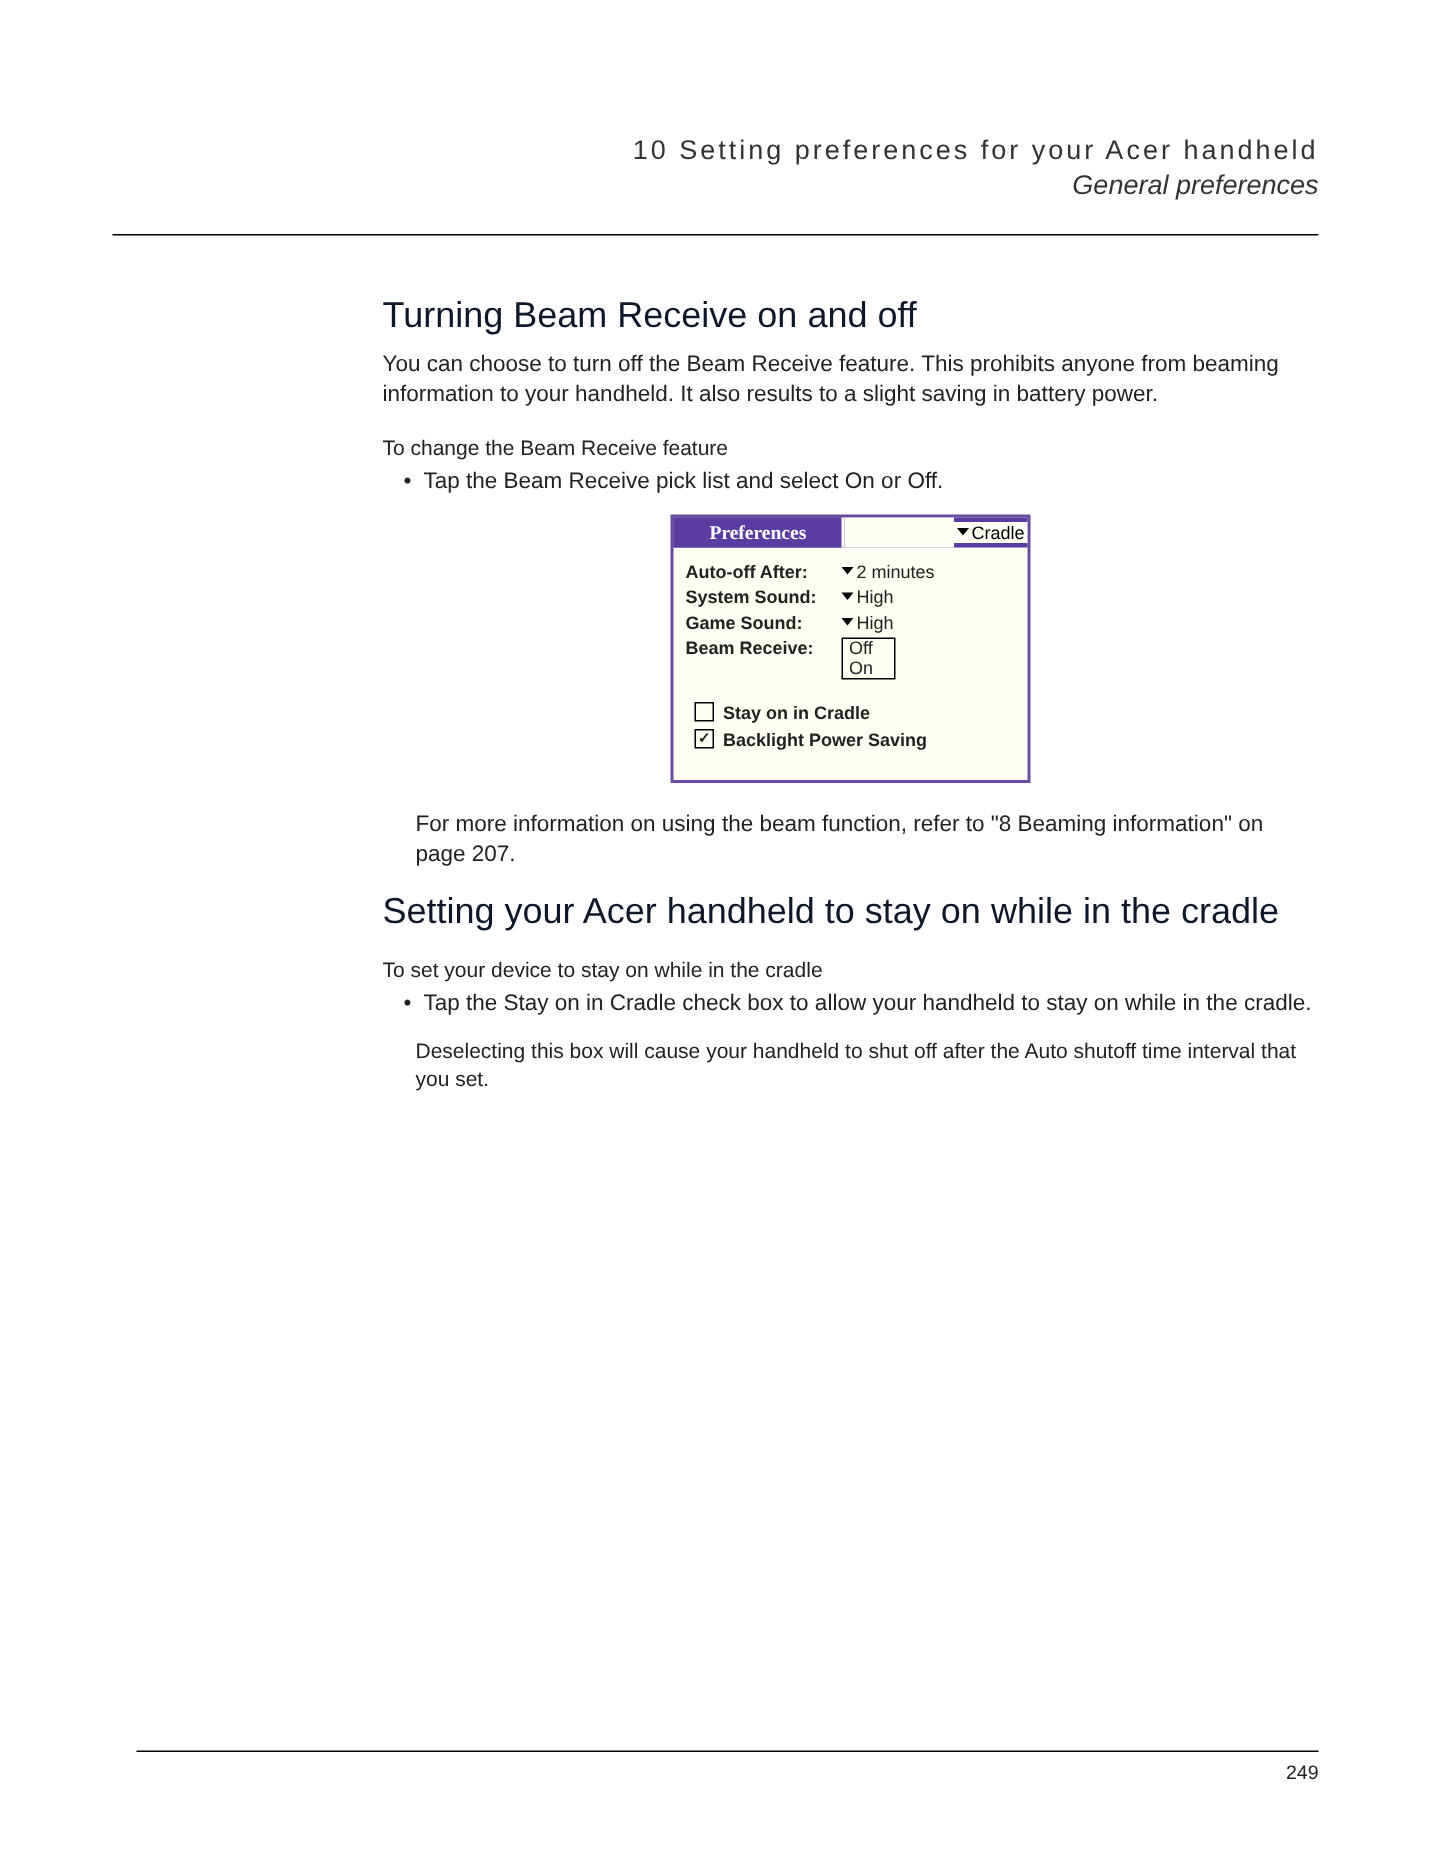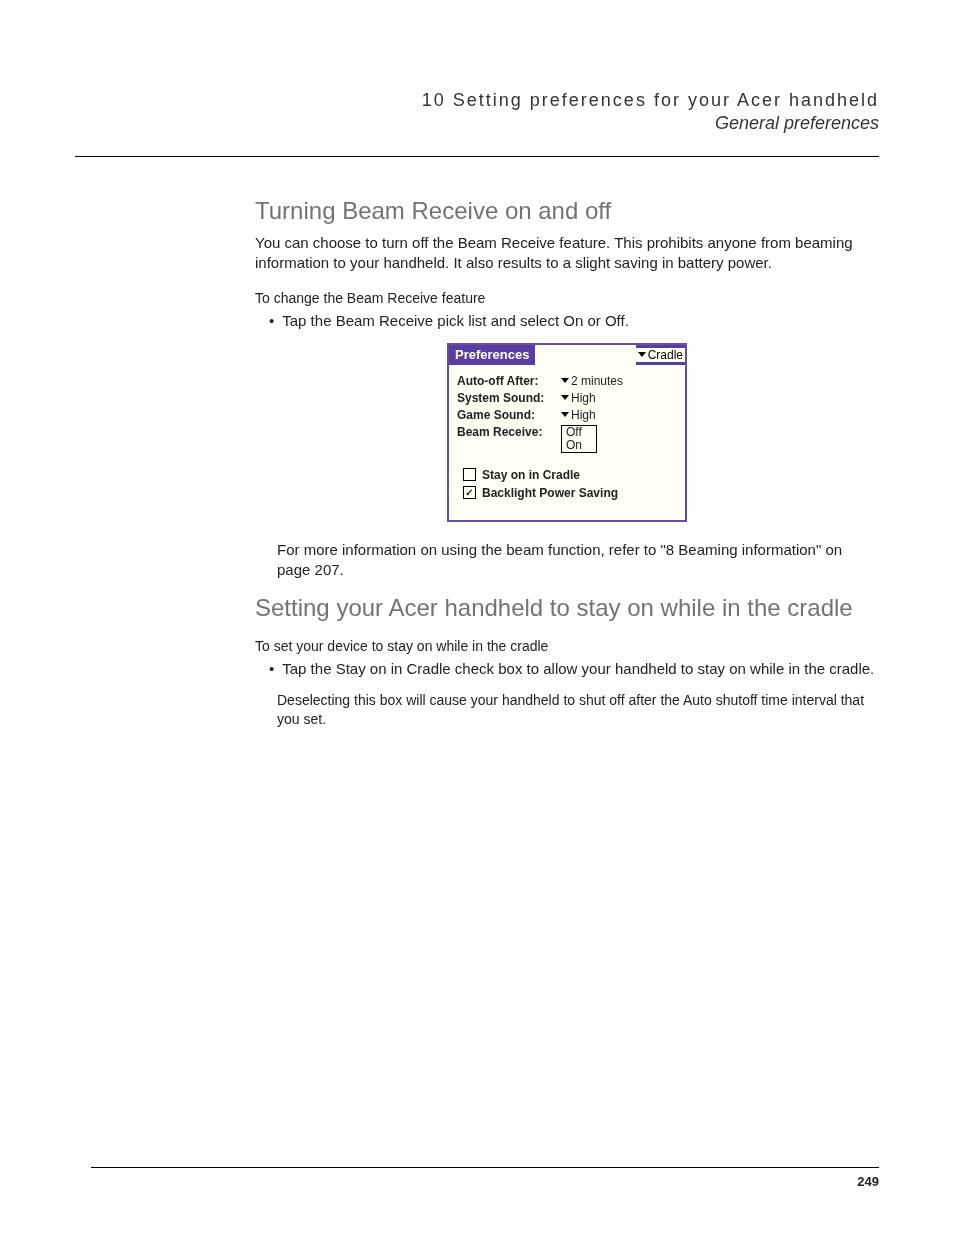--- a/index.html
+++ b/index.html
@@ -39,21 +39,21 @@
     border-top: 1.5px solid #000;
     margin: 0 0 40px 0;
   }
   .content {
     margin-left: 180px;
   }
   h2 {
     font-weight: 400;
     font-size: 24px;
     margin: 0 0 8px 0;
-    color: #737373;
+    color: #0f172a;
   }
   p.body {
     font-size: 15px;
     line-height: 1.35;
     margin: 0 0 14px 0;
   }
   h3 {
     font-weight: 400;
     font-size: 14px;
     margin: 16px 0 6px 0;
@@ -89,28 +89,29 @@
   }
   .palm-titlebar {
     background: #5a3da0;
     color: #fff;
     display: flex;
     align-items: center;
     height: 20px;
   }
   .palm-titlebar .title {
     font-weight: bold;
-    padding: 0 6px;
+    padding: 0 24px;
     background: #5a3da0;
     color: #fff;
     font-size: 13px;
     border-right: 2px solid #fffff5;
     height: 100%;
     display: flex;
     align-items: center;
+    font-family: Liberation Serif, serif;
   }
   .palm-titlebar .spacer { flex: 1; background:#fffff5; height:100%; }
   .palm-titlebar .category {
     background: #fffff5;
     color: #000;
     padding: 0 2px;
     font-size: 12px;
     display: flex;
     align-items: center;
     gap: 2px;
@@ -167,21 +168,20 @@
     font-size: 11px;
     line-height: 1;
   }
   .checkbox.checked::after { content: "✓"; font-size: 10px; }
 
   .footer {
     position: absolute;
     bottom: 46px;
     left: 91px;
     right: 75px;
-    font-weight: bold;
   }
   hr.bottom {
     border: none;
     border-top: 1px solid #000;
     margin: 0 0 6px 0;
   }
   .pagenum {
     text-align: right;
     font-size: 13px;
   }

